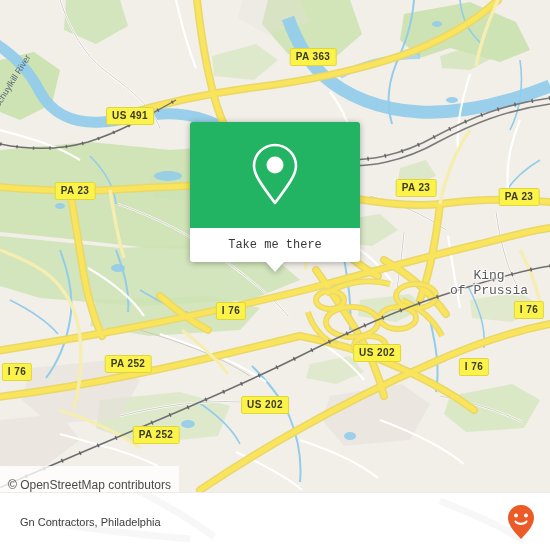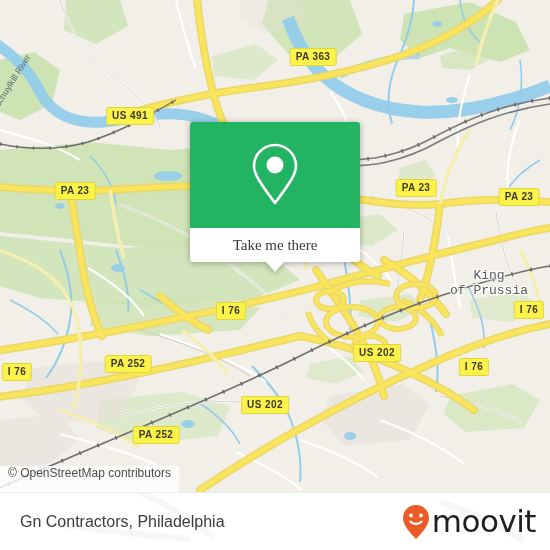--- a/index.html
+++ b/index.html
@@ -77,40 +77,40 @@
   }
   #popup-body {
     height: 34px;
     background: #ffffff;
     border-radius: 0 0 3px 3px;
     display: flex; align-items: center; justify-content: center;
     position: relative;
   }
   #popup-label {
     color: #383838;
-    font-size: 15px;
-    font-family: Liberation Serif, serif;
+    font-size: 12px;
+    font-family: Liberation Mono, monospace;
   }
   #popup-tail {
     position: absolute;
     left: 50%; top: 100%;
     margin-left: -9px;
     width: 0; height: 0;
     border-left: 9px solid transparent;
     border-right: 9px solid transparent;
     border-top: 10px solid #ffffff;
   }
 
   
   #attribution {
     position: absolute;
     left: 0; top: 466px;
     height: 26px;
     padding: 0 8px 0 8px;
-    display: flex; align-items: flex-start;
+    display: flex; align-items: flex-end;
     background: rgba(255,255,255,.80);
     color: #4a4a4a;
     font-size: 12px;
     font-family: "Liberation Sans", sans-serif;
     z-index: 15;
     white-space: nowrap;
   }
 
   
   #footer {
@@ -124,21 +124,21 @@
   #footer-watermark {
     position: absolute; left: 0; top: -492px; width: 550px; height: 550px;
     opacity: .10;
     pointer-events: none;
   }
   #footer-title {
     position: relative;
     z-index: 2;
     margin-left: 20px;
     color: #3c3c3c;
-    font-size: 16px;
+    font-size: 11px;
     font-family: "Liberation Sans", sans-serif;
   }
   #brand {
     position: absolute; right: 14px; top: 50%;
     transform: translateY(-50%);
     z-index: 2;
     display: flex; align-items: center;
   }
   #brand-word {
     color: #1f1f1f;
@@ -408,18 +408,17 @@
 
     <div id="footer-title">Gn Contractors, Philadelphia</div>
 
     <div id="brand">
       <svg width="30" height="36" viewBox="0 0 30 36">
         <path d="M15 1 C7.8 1 2 6.7 2 13.8 C2 20.4 7.2 27.2 15 35 C22.8 27.2 28 20.4 28 13.8 C28 6.7 22.2 1 15 1 Z" fill="#ec5b27"></path>
         <circle cx="10" cy="11.5" r="1.9" fill="#ffffff"></circle>
         <circle cx="20" cy="11.5" r="1.9" fill="#ffffff"></circle>
         <path d="M9.5 17.5 C11.4 20.6 18.6 20.6 20.5 17.5" fill="none" stroke="#ffffff" stroke-width="2.1" stroke-linecap="round"></path>
       </svg>
-      <span id="brand-word">moovit</span>
     </div>
 
   </div>
 
 </div>
 
 </body></html>

